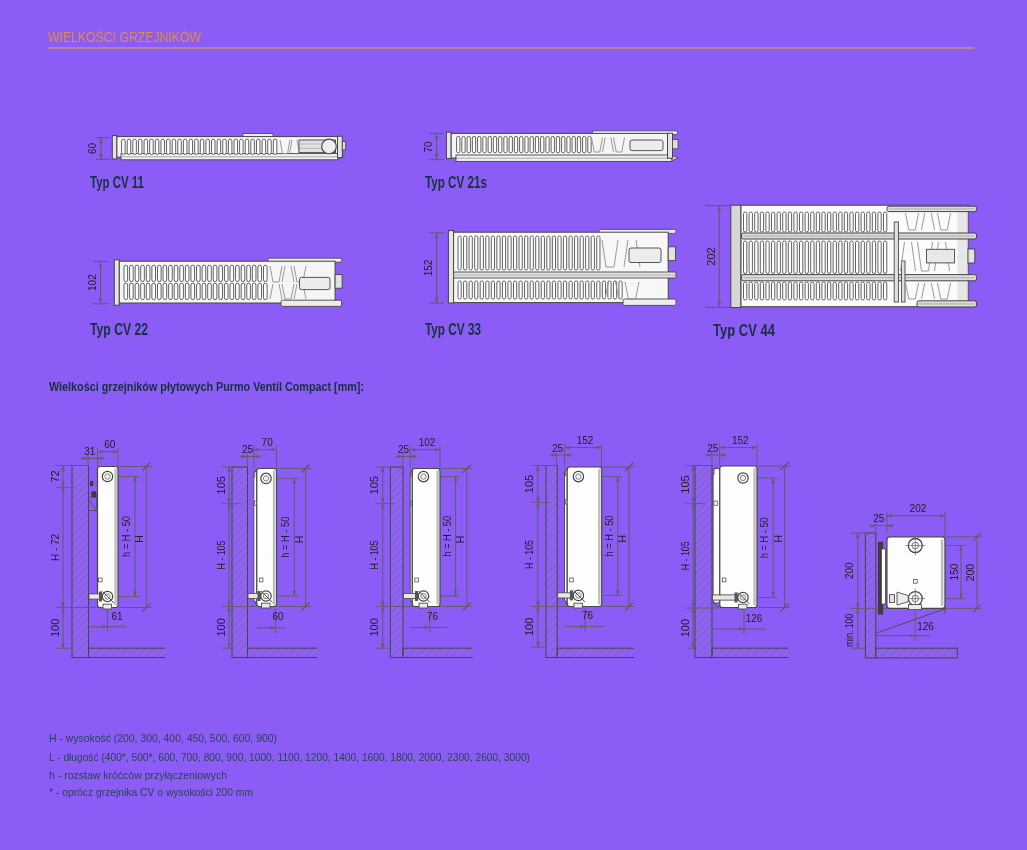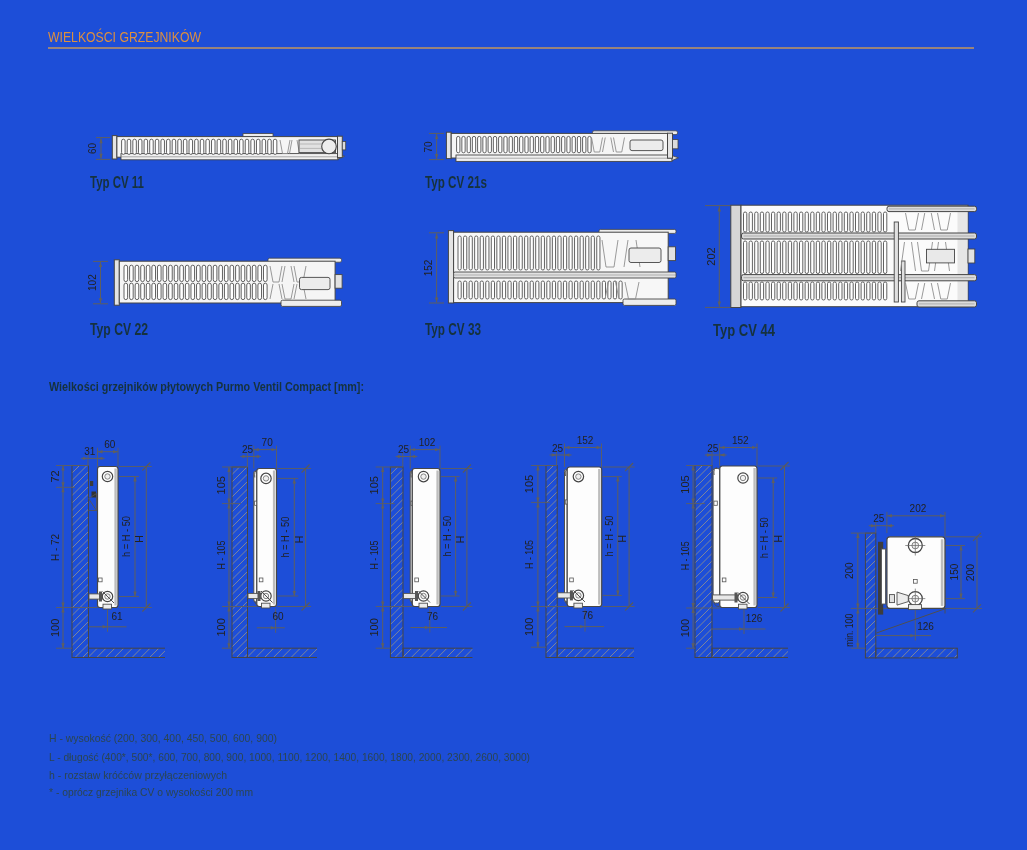--- a/index.html
+++ b/index.html
@@ -1,15 +1,15 @@
 <!DOCTYPE html>
 <html><head><meta charset="utf-8">
 <style>
 html,body{margin:0;padding:0;background:#fff;}
-#pg{position:relative;width:1027px;height:850px;background:#1d4ed8;overflow:hidden;}
+#pg{position:relative;width:1027px;height:850px;background:#8b5cf6;overflow:hidden;}
 text{font-family:"Liberation Sans",sans-serif;}
 </style></head>
 <body>
 <div id="pg">
 <svg width="1027" height="850" viewBox="0 0 1027 850">
 <text x="48" y="42" font-family="&quot;Liberation Sans&quot;,sans-serif" font-size="14" font-weight="400" fill="#dd8f3f" text-anchor="start" textLength="153" lengthAdjust="spacingAndGlyphs">WIELKOŚCI GRZEJNIKÓW</text>
 <rect x="48" y="47.3" width="926" height="1.4" fill="#cf9a55"></rect>
 <line x1="96" y1="137.6" x2="110" y2="137.6" stroke="#5f5f5f" stroke-width="1.0"></line>
 <line x1="96" y1="159.4" x2="110" y2="159.4" stroke="#5f5f5f" stroke-width="1.0"></line>
 <line x1="101" y1="138.2" x2="101" y2="158.8" stroke="#5f5f5f" stroke-width="1.0"></line>

